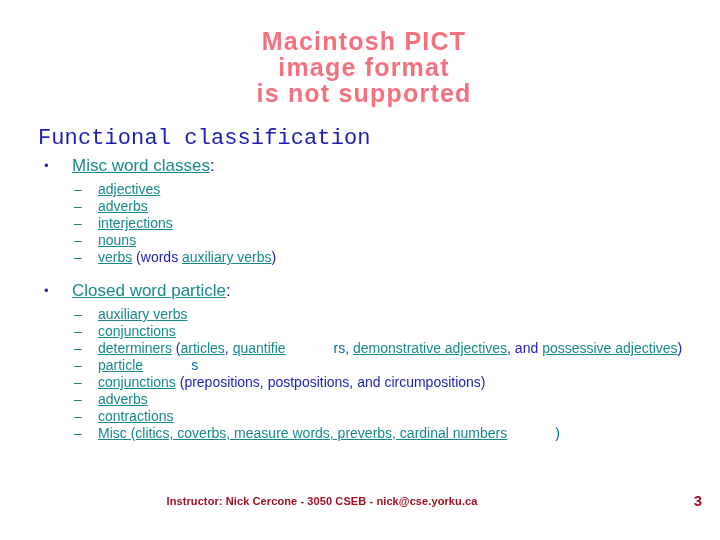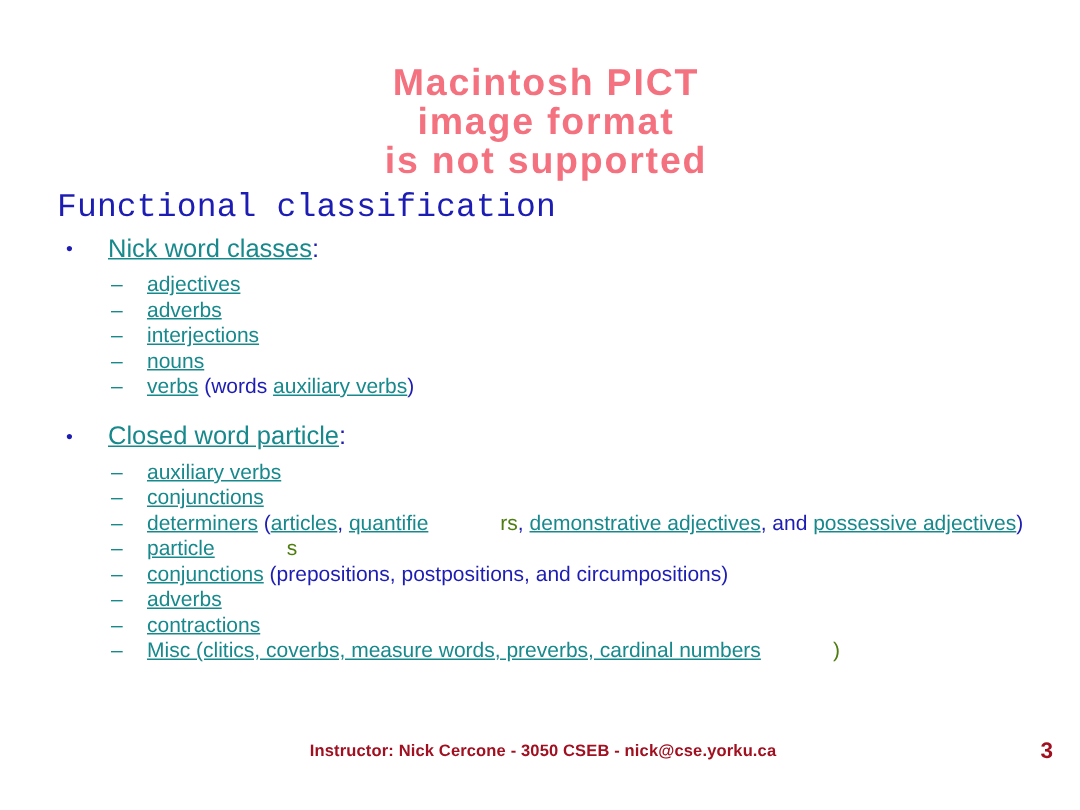--- a/index.html
+++ b/index.html
@@ -25,21 +25,20 @@
     height: 78px;
     text-align: center;
     color: #f4717f;
     font-family: "Liberation Sans", sans-serif;
     font-weight: bold;
     font-size: 25px;
     line-height: 26px;
     letter-spacing: 1.2px;
     white-space: pre-line;
     user-select: none;
-    margin-top: 14px;
   }
 
   
   #slide-title {
     position: absolute;
     left: 38px;
     top: 126px;
     font-size: 22px;
     color: #1d1db4;
     letter-spacing: 0.1px;
@@ -92,41 +91,40 @@
   }
 
   .gap { height: 14px; }
 
   
   .lnk {
     color: #17898c;
     text-decoration: underline;
   }
   .lnk-nu {        
-    color: #4d7c0f;
+    color: #0369a1;
     text-decoration: none;
     padding-left: 48px;
   }
   .plain {
     color: #1d1db4;
     text-decoration: none;
   }
 
   
   #footer-note {
     position: absolute;
     left: 0;
     top: 495px;
     width: 644px;
     text-align: center;
     font-size: 11px;
     font-weight: bold;
     color: #a01020;
     letter-spacing: 0.1px;
-    padding-left: 40px;
   }
   #page-number {
     position: absolute;
     right: 18px;
     top: 492px;
     font-size: 15px;
     font-weight: bold;
     color: #a01020;
   }
 </style>
@@ -136,21 +134,21 @@
 <div id="pict-placeholder">Macintosh PICT
 image format
 is not supported</div>
 
 <div id="slide-title">Functional classification</div>
 
 <div id="body-content">
 
   <div class="lvl1">
     <span class="bullet">•</span>
-    <span class="lnk">Nick word classes</span><span class="plain">:</span>
+    <span class="lnk">Misc word classes</span><span class="plain">:</span>
   </div>
 
   <div class="lvl2-list">
 
     <div class="lvl2">
       <span class="dash">–</span>
       <span class="lnk">adjectives</span>
     </div>
 
     <div class="lvl2">

